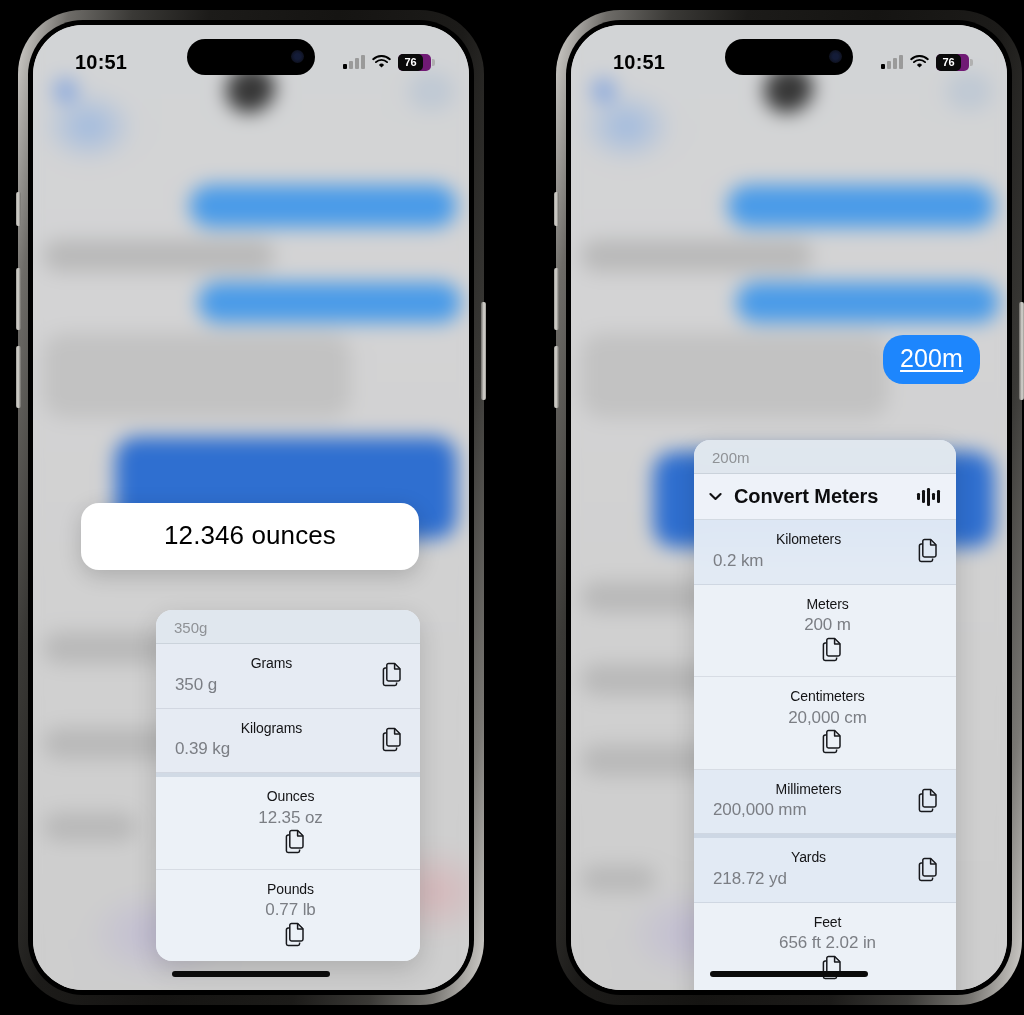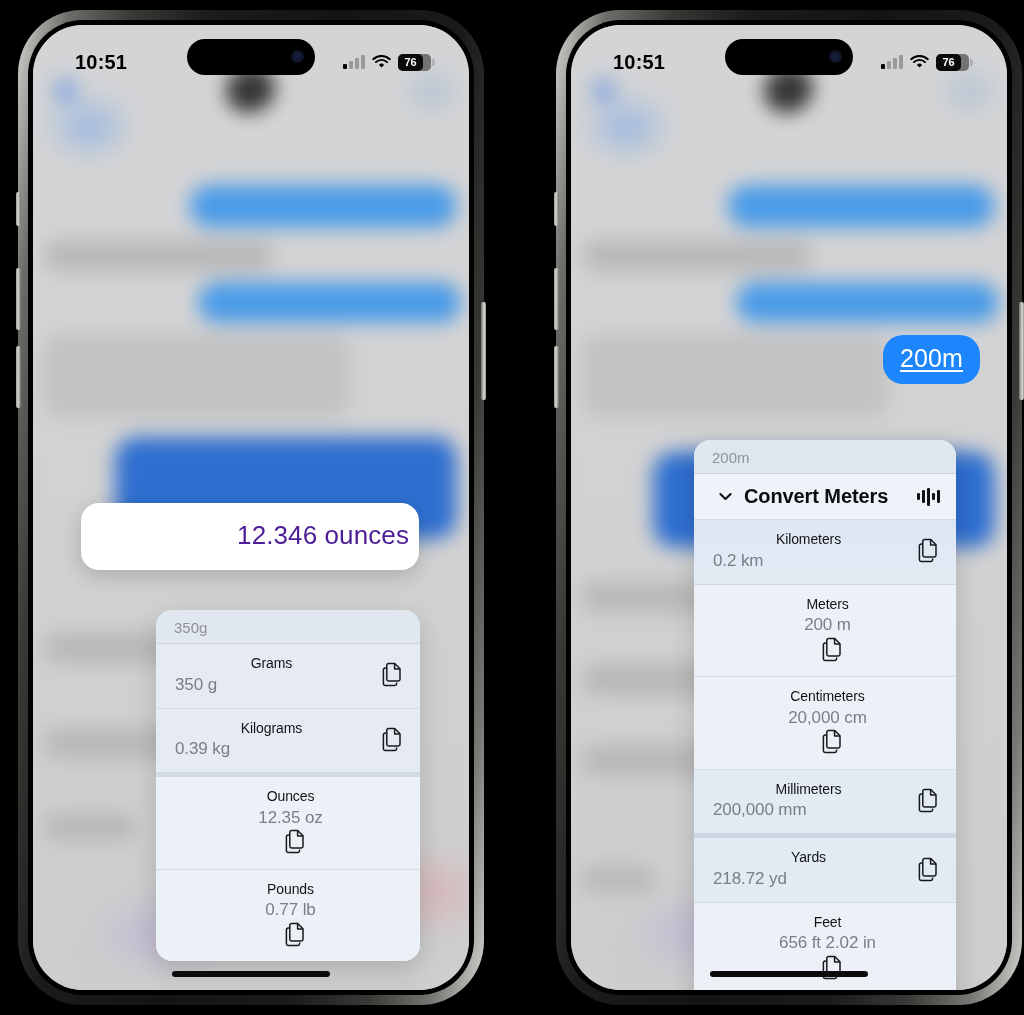--- a/index.html
+++ b/index.html
@@ -137,21 +137,21 @@
   .bars i:nth-child(1){ height: 5px; }
   .bars i:nth-child(2){ height: 8px;  background:#9a9a9a; }
   .bars i:nth-child(3){ height: 11px; background:#9a9a9a; }
   .bars i:nth-child(4){ height: 14px; background:#9a9a9a; }
   .wifi { position: relative; width: 19px; height: 14px; }
   .wifi svg { display:block; }
   .battery {
     position: relative;
     width: 33px; height: 17px;
     border-radius: 5px;
-    background: #737373;
+    background: #701a75;
     display: flex; align-items: center;
   }
   .battery::after {
     content:''; position:absolute; right:-4px; top:5px;
     width:3px; height:7px; border-radius:0 2px 2px 0; background:#b0b0b0;
   }
   .battery-fill {
     position:absolute; left:0; top:0; bottom:0;
     width: 76%;
     border-radius:5px;
@@ -227,23 +227,22 @@
     box-shadow: 0 6px 22px rgba(0,0,0,.18);
   }
   .result-from {
     font-size: 19px;
     color: #8b8b8e;
     letter-spacing: .1px;
     margin-bottom: 3px;
   }
   .result-to {
     font-size: 26px;
-    color: #4c1d95;
+    color: #000000;
     letter-spacing: .1px;
-    text-align: right;
   }
 
   
   .conv-panel {
     position: absolute;
     z-index: 21;
     border-radius: 16px;
     overflow: hidden;
     background: rgba(233,238,244,0.94);
     box-shadow: 0 8px 26px rgba(0,0,0,.16);
@@ -265,21 +264,21 @@
     font-size: 15px;
     color: #8f9296;
     background: rgba(224,230,238,0.92);
     border-bottom: 1px solid rgba(120,130,145,0.20);
   }
 
   .panel-header {
     display: flex;
     align-items: center;
     gap: 10px;
-    padding: 11px 14px 11px 23px;
+    padding: 11px 14px 11px 13px;
     background: rgba(238,243,250,0.96);
     border-bottom: 1px solid rgba(120,130,145,0.22);
   }
   .chev {
     width: 17px; height: 17px;
     flex: 0 0 auto;
     display: block;
   }
   .panel-title {
     flex: 1 1 auto;

